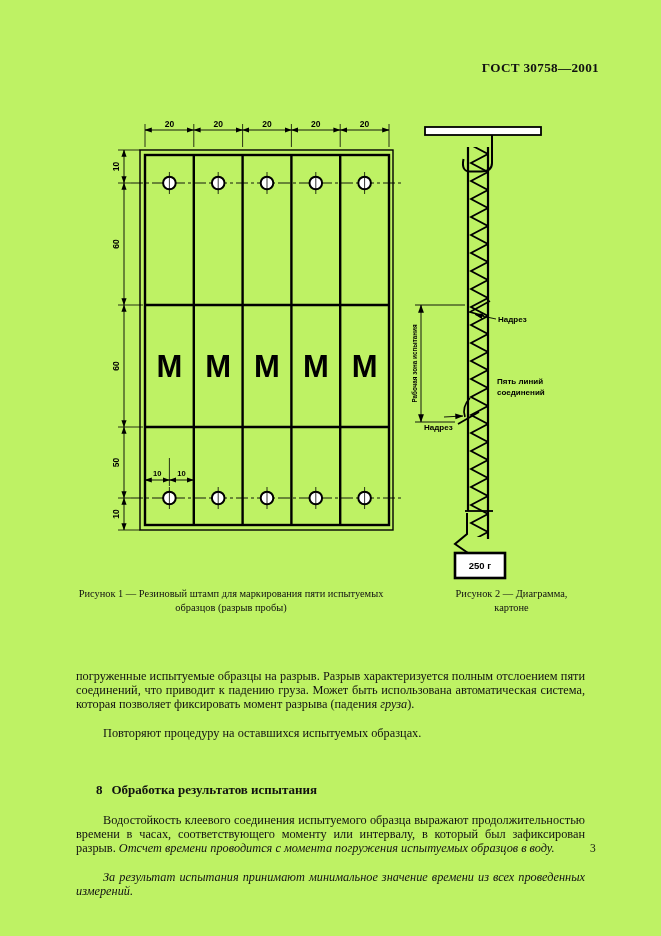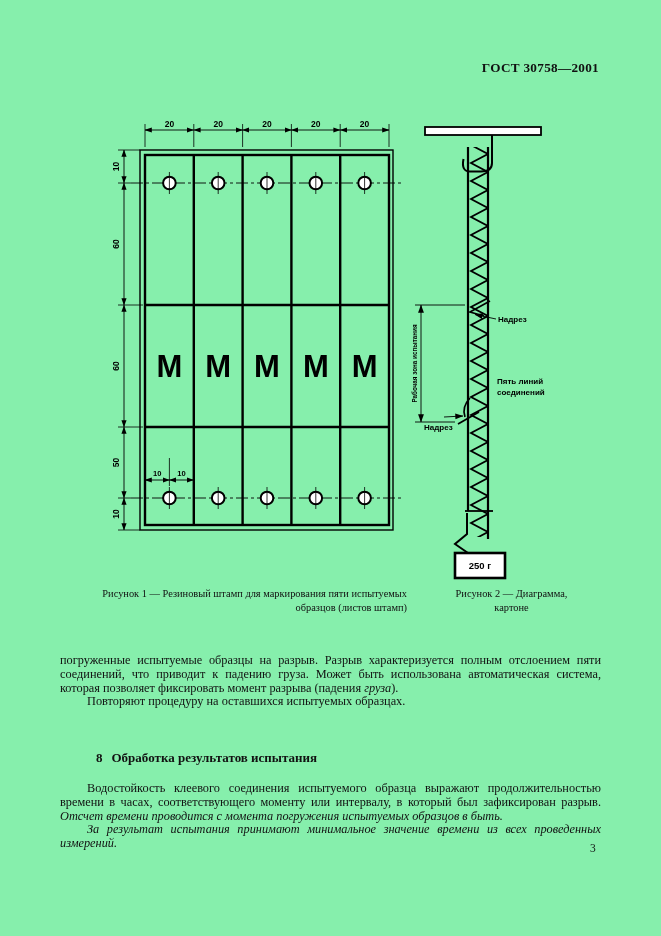--- a/index.html
+++ b/index.html
@@ -1,19 +1,19 @@
 <!DOCTYPE html>
 <html><head>
 <meta charset="utf-8">
 <style>
   html,body{margin:0;padding:0;background:#e8e8e8;}
   .page{
     position:relative;
     width:661px;height:936px;
-    background:#86efac;
+    background:#bef264;
     margin:0 auto;
     font-family:"Liberation Serif", serif;
     color:#111;
     overflow:hidden;
   }
   .header{
     position:absolute; top:60px; right:62px;
     font-weight:bold; font-size:13.2px;
     letter-spacing:0.3px;
   }
@@ -37,27 +37,27 @@
     font-weight:bold; font-size:8px; fill:#000;
   }
   .figlabel-xs{
     font-family:"Liberation Sans", sans-serif;
     font-weight:bold; font-size:6.3px; fill:#000;
   }
   .caption{
     position:absolute; text-align:center;
     font-size:10.4px; line-height:13.5px;
   }
-  #cap1{left:55px; top:587px; width:352px;text-align:right;}
+  #cap1{left:55px; top:587px; width:352px;}
   #cap2{left:408px; top:587px; width:207px;}
   .content{
     position:absolute; left:60px; top:654px; width:541px;
     font-size:12.3px; line-height:13.8px; text-align:justify;
   }
-  .content p{margin:0; padding:0;}
+  .content p{margin:16px; padding:0;}
   .indent{text-indent:27px;}
   .sec-heading{
     font-weight:bold; font-size:13px;
     margin:42px 0 17px 36px; text-align:left;
   }
   .sec-num{margin-right:9px;}
   .ital{font-style:italic;}
   .pagenum{
     position:absolute; top:842px; left:590px;
     font-size:11.5px;
@@ -199,32 +199,32 @@
     <g stroke="#000" fill="none">
       <line x1="57" y1="393" x2="85" y2="393" stroke-width="1.8"></line>
       <path d="M59,395 V416 L47,426 L60,435" stroke-width="2"></path>
     </g>
     <rect x="47" y="435" width="50" height="25" fill="#fff" stroke="#000" stroke-width="2.6"></rect>
     <text class="figlabel" style="font-size:9.5px" text-anchor="middle" x="72" y="451">250 г</text>
   </svg>
 
   <div id="cap1" class="caption">
     <div>Рисунок 1 — Резиновый штамп для маркирования пяти испытуемых</div>
-    <div>образцов (листов штамп)</div>
+    <div>образцов (разрыв пробы)</div>
   </div>
   <div id="cap2" class="caption">
     <div>Рисунок 2 — Диаграмма,</div>
     <div>картоне</div>
   </div>
 
   <div class="content">
     <p><span>погруженные испытуемые образцы на разрыв. Разрыв характеризуется полным отслоением пяти соединений, что приводит к падению груза. Может быть использована автоматическая система, которая позволяет фиксировать момент разрыва (падения </span><span class="ital">груза</span><span>).</span></p>
     <p class="indent">Повторяют процедуру на оставшихся испытуемых образцах.</p>
     <div class="sec-heading">
       <span class="sec-num">8</span><span>Обработка результатов испытания</span>
     </div>
-    <p class="indent"><span>Водостойкость клеевого соединения испытуемого образца выражают продолжительностью времени в часах, соответствующего моменту или интервалу, в который был зафиксирован разрыв. </span><span class="ital">Отсчет времени проводится с момента погружения испытуемых образцов в быть.</span></p>
+    <p class="indent"><span>Водостойкость клеевого соединения испытуемого образца выражают продолжительностью времени в часах, соответствующего моменту или интервалу, в который был зафиксирован разрыв. </span><span class="ital">Отсчет времени проводится с момента погружения испытуемых образцов в воду.</span></p>
     <p class="indent ital">За результат испытания принимают минимальное значение времени из всех проведенных измерений.</p>
   </div>
 
   <div class="pagenum">3</div>
 
 </div>
 
 </body></html>

